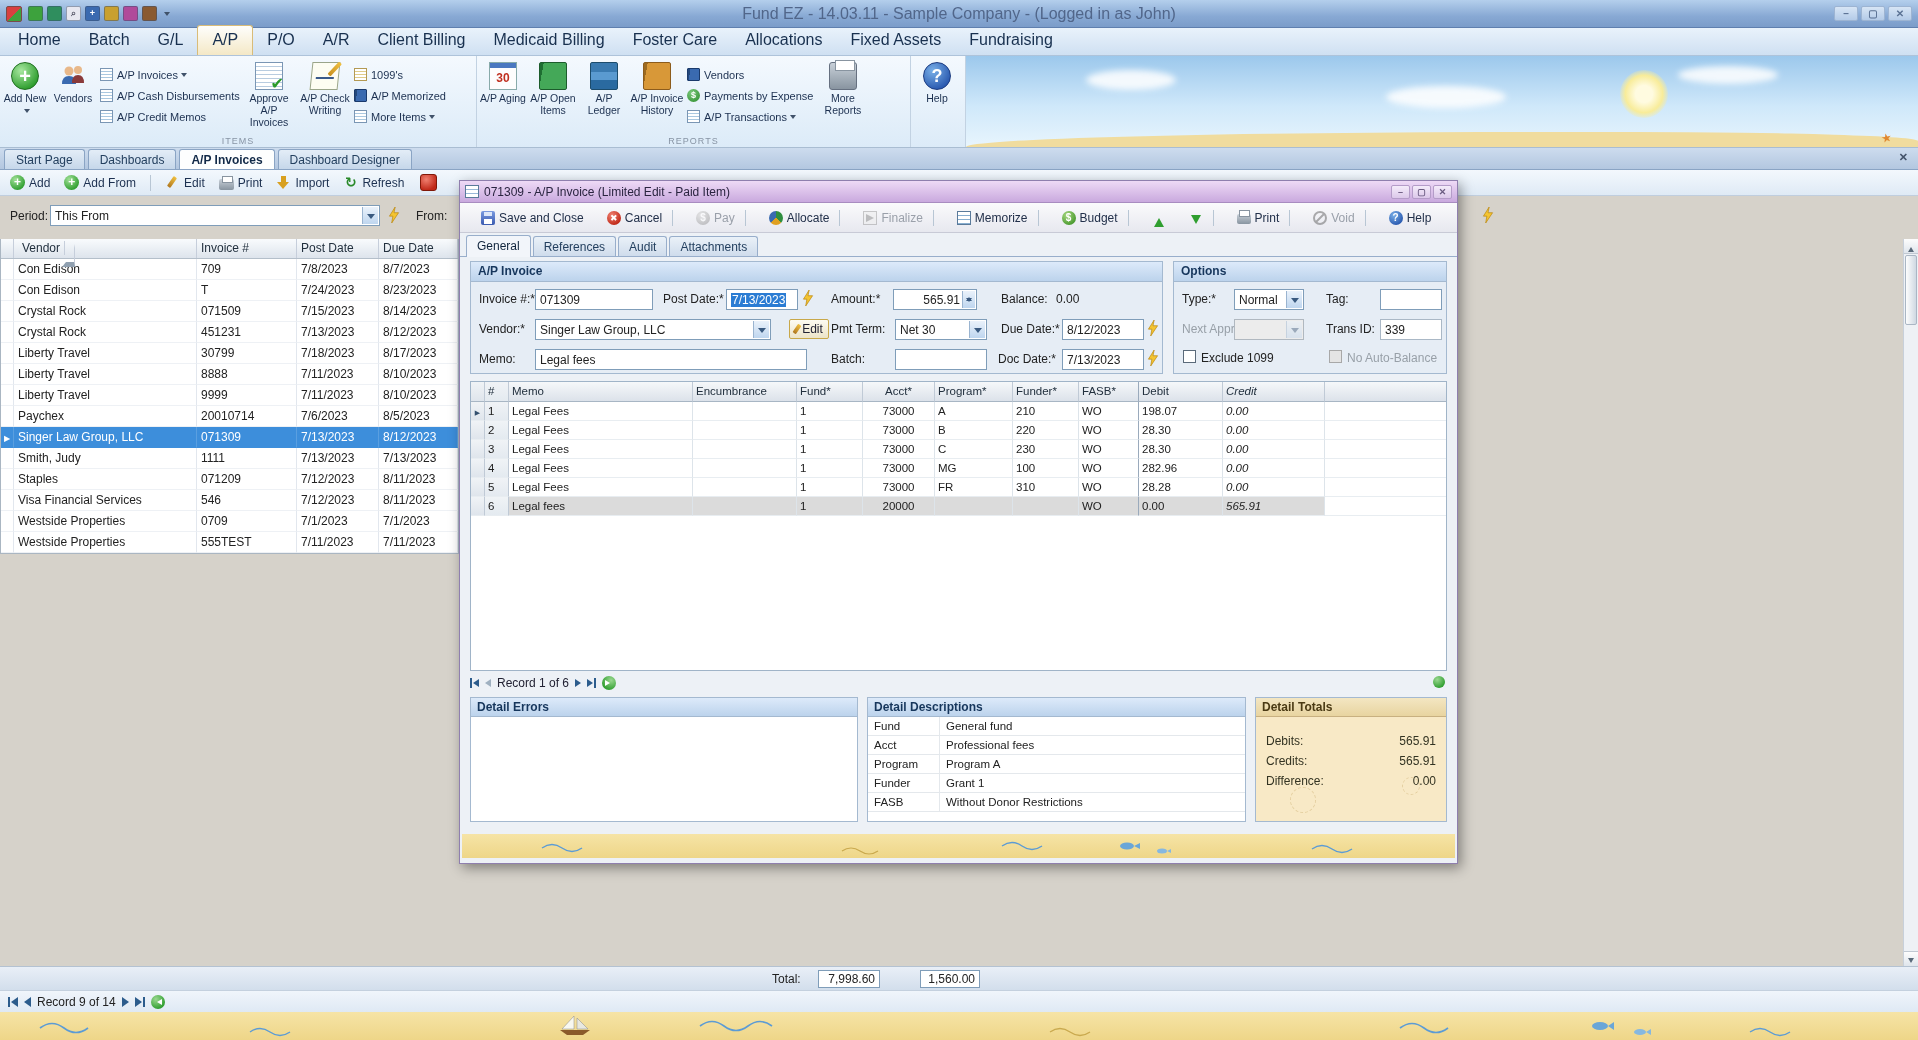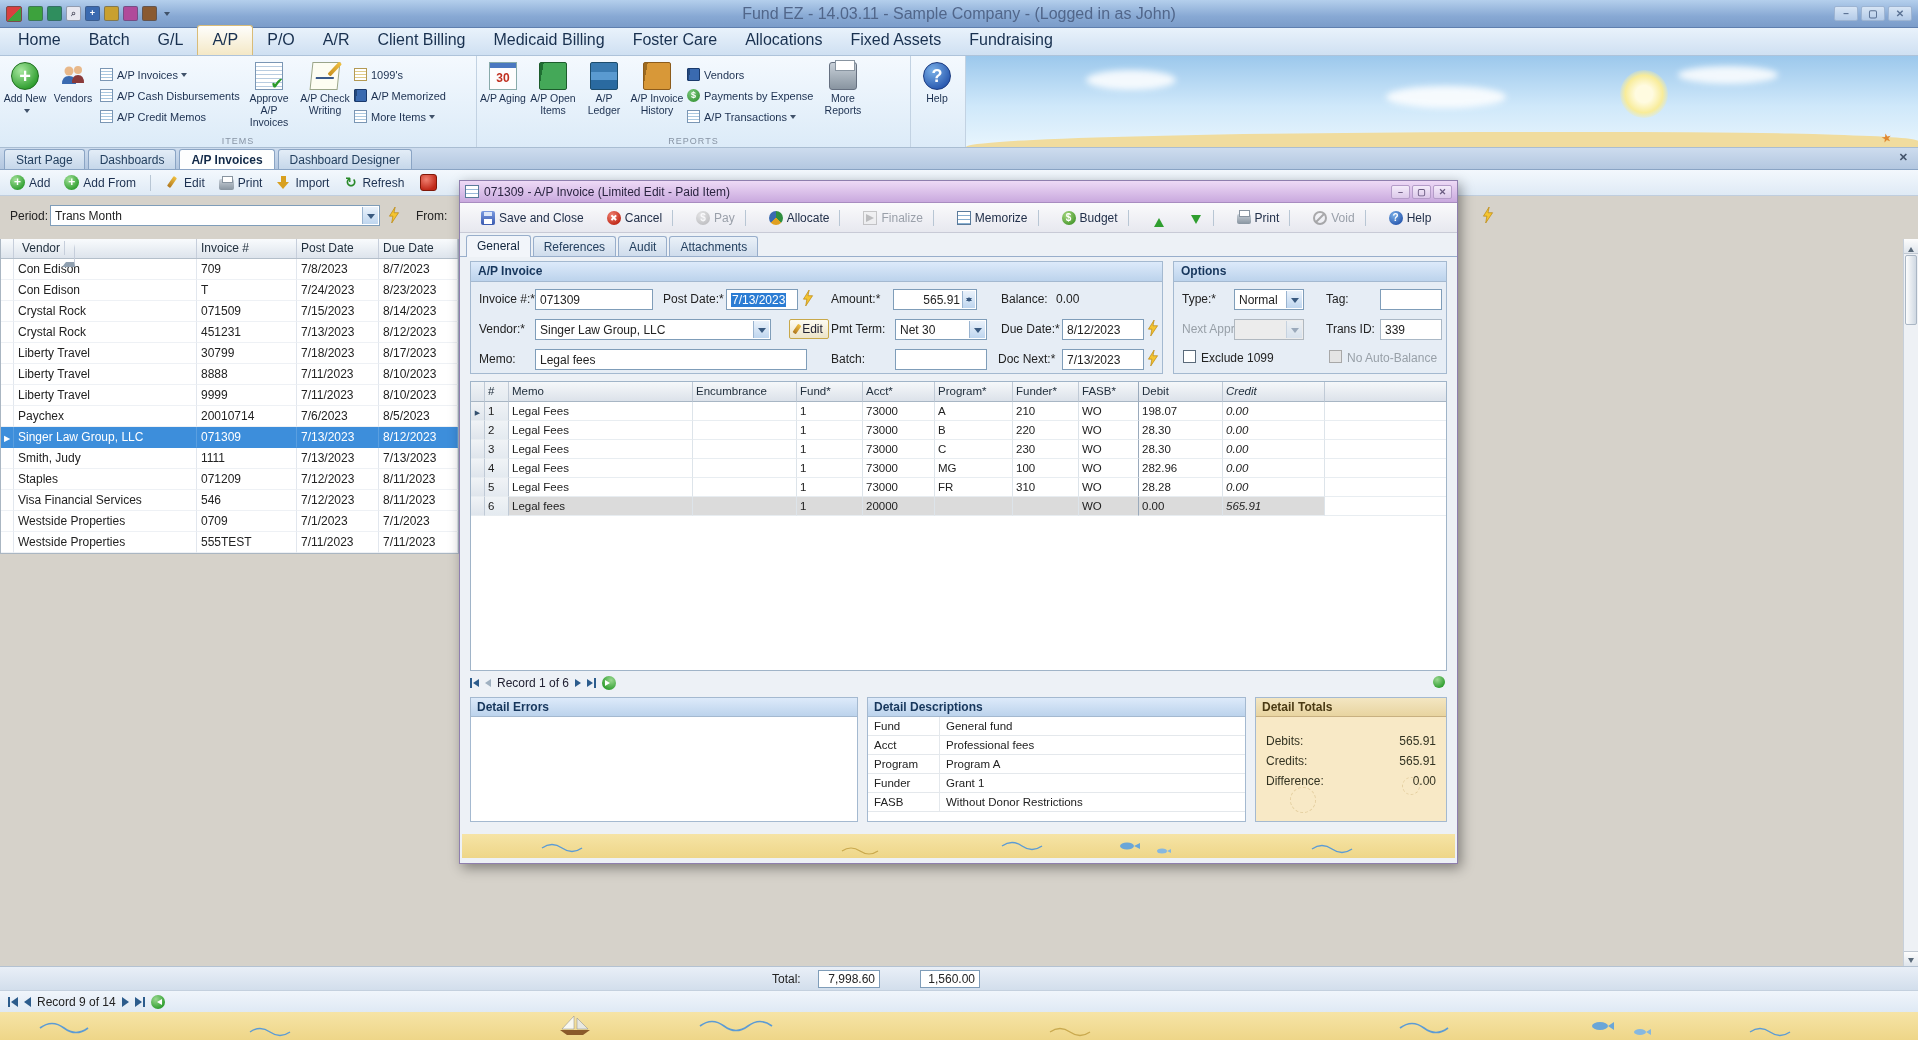--- a/index.html
+++ b/index.html
@@ -201,21 +201,21 @@
 
   
   .dgrid { position:absolute; left:10px; top:200px; width:977px; height:290px; background:#fff; border:1px solid #a0b4c8; overflow:hidden; }
   .dg-head { display:flex; height:20px; }
   .dgh { background:linear-gradient(#f6f8fa,#dce2ea); border-right:1px solid #c0cad6; border-bottom:1px solid #a8b6c4;
     font-size:11.5px; line-height:19px; padding:0 3px; color:#22303e; white-space:nowrap; overflow:hidden; }
   .dg-row { display:flex; height:19px; }
   .dgc { font-size:11.5px; line-height:18px; padding:0 3px; border-right:1px solid #dde4ea; border-bottom:1px solid #e8edf1; white-space:nowrap; overflow:hidden; }
   .gut { width:14px; padding:0; background:linear-gradient(#f0f3f6,#dfe5ec); border-right:1px solid #c0cad6; text-align:center; }
   .c-num { width:24px; background:linear-gradient(#f0f3f6,#e4eaf0); border-right:1px solid #c0cad6; }
-  .c-memo { width:184px; } .c-enc { width:104px; } .c-fund { width:66px; } .c-acct { width:72px; }
+  .c-memo { width:184px; } .c-enc { width:104px; } .c-fund { width:66px; } .c-acct { width:72px;text-align:center; }
   .c-prog { width:78px; } .c-fundr { width:66px; } .c-fasb { width:60px; border-right:1px solid #9aaabc; }
   .c-debit { width:84px; } .c-credit { width:102px;font-style:italic; } .c-fill { flex:1; border-right:none; }
   .ra { text-align:left; }
   .dg-row.marked .gut::before { content:"▶"; font-size:7px; color:#33506e; line-height:18px; }
   .dg-row.dim .dgc:not(.gut):not(.c-num):not(.c-fill) { background:#dbdbdb; }
 
   .drecnav { position:absolute; left:10px; top:494px; width:977px; height:16px; display:flex; align-items:center; gap:6px; font-size:12px; color:#223; }
   .drecnav .tri-l,.drecnav .tri-r { border-width:4px; border-right-width:6px; border-left-width:6px; }
   .green-dot { position:absolute; right:2px; top:1px; width:12px; height:12px; border-radius:50%;
     background:radial-gradient(circle at 35% 30%,#9ad890,#2f9e2f 75%); }
@@ -429,21 +429,21 @@
     <div class="ltb">
         <span class="mi mi-refresh"></span>
         <span>Refresh</span>
       </div>
     <span class="stop-btn"></span>
   </div>
 
   <div class="filterrow">
     <span class="flabel" style="left:10px">Period:</span>
     <div class="tb" style="left:50px;top:3px;width:330px">
-      <span>Trans Month</span>
+      <span>This From</span>
       <span class="ca"></span>
     </div>
     <svg class="bolt" style="left:388px;top:5px" viewBox="0 0 10 14">
       <path d="M6 0 L1 8 H4 L3 14 L9 5 H5 Z" fill="#f4c430" stroke="#b8860b" stroke-width="0.6"></path>
     </svg>
     <span class="flabel" style="left:416px">From:</span>
     <svg class="bolt" style="left:1482px;top:5px" viewBox="0 0 10 14">
       <path d="M6 0 L1 8 H4 L3 14 L9 5 H5 Z" fill="#f4c430" stroke="#b8860b" stroke-width="0.6"></path>
     </svg>
   </div>
@@ -743,21 +743,21 @@
         </svg>
 
       <span class="fl" style="left:8px;top:90px">Memo:</span>
       <div class="tb" style="left:64px;top:87px;width:272px">
           <span>Legal fees</span>
         </div>
       <span class="fl" style="left:360px;top:90px">Batch:</span>
       <div class="tb" style="left:424px;top:87px;width:92px">
           <span></span>
         </div>
-      <span class="fl" style="left:527px;top:90px">Doc Next:*</span>
+      <span class="fl" style="left:527px;top:90px">Doc Date:*</span>
       <div class="tb" style="left:591px;top:87px;width:82px">
           <span>7/13/2023</span>
         </div>
       <svg class="bolt" style="left:676px;top:88px" viewBox="0 0 10 14">
           <path d="M6 0 L1 8 H4 L3 14 L9 5 H5 Z" fill="#f4c430" stroke="#b8860b" stroke-width="0.6"></path>
         </svg>
     </div>
 
     <div class="gbox" style="left:713px;top:80px;width:274px;height:113px">
       <div class="gbox-h">Options</div>

